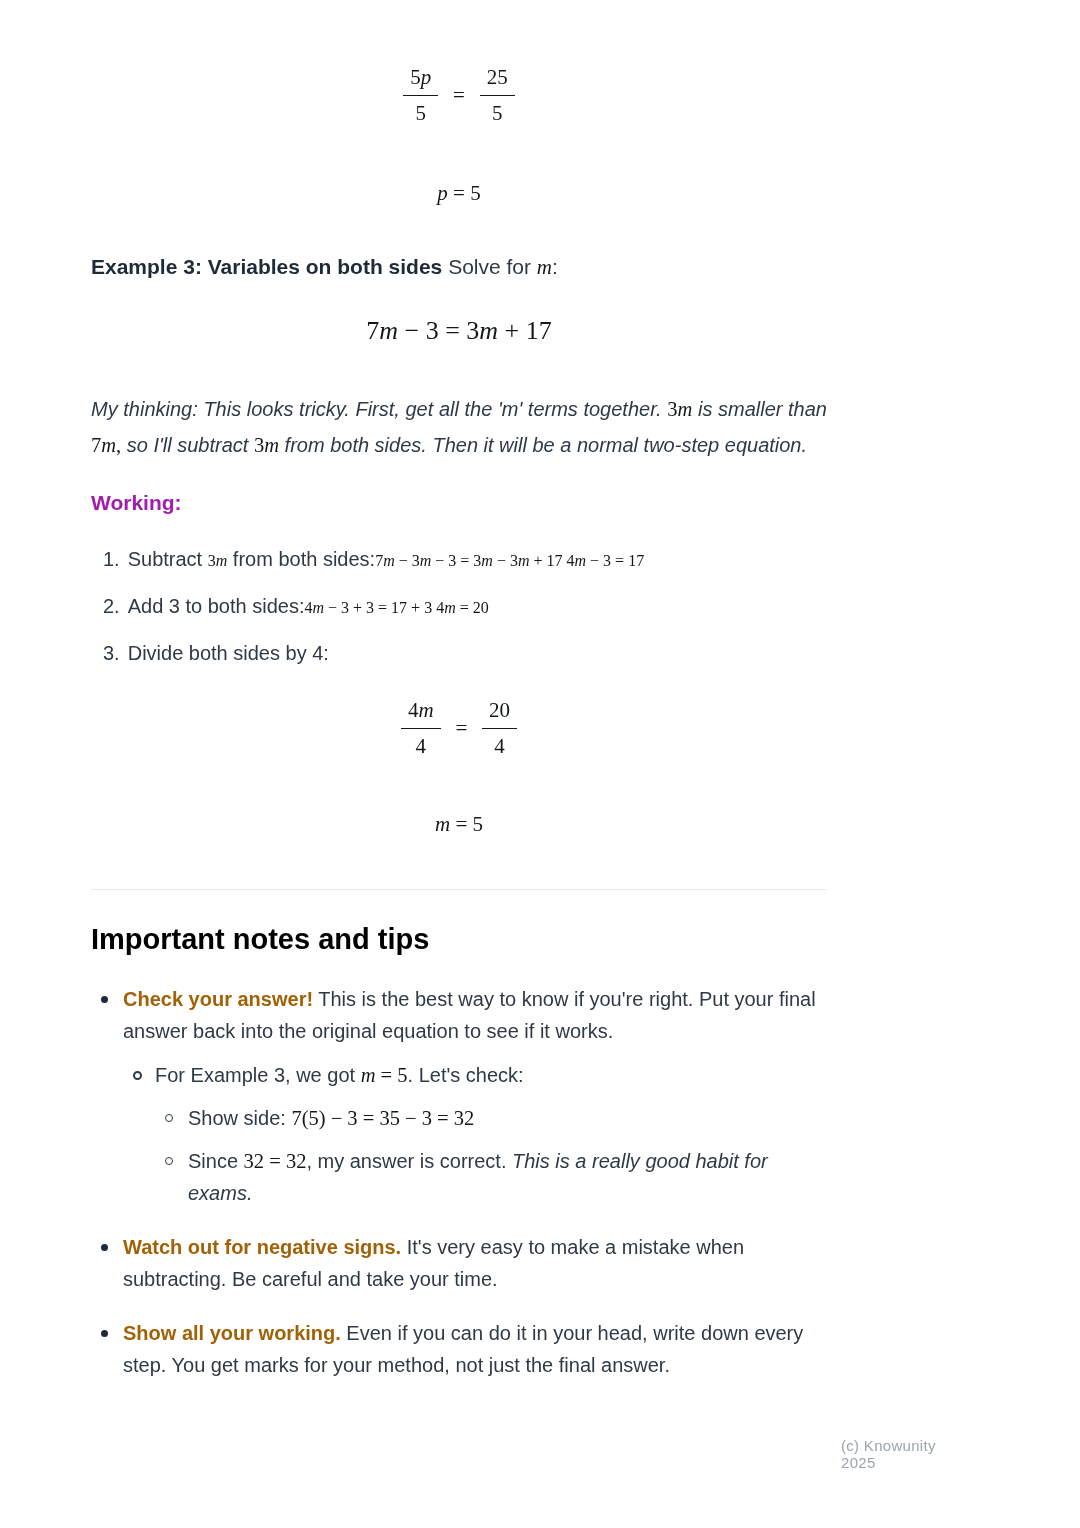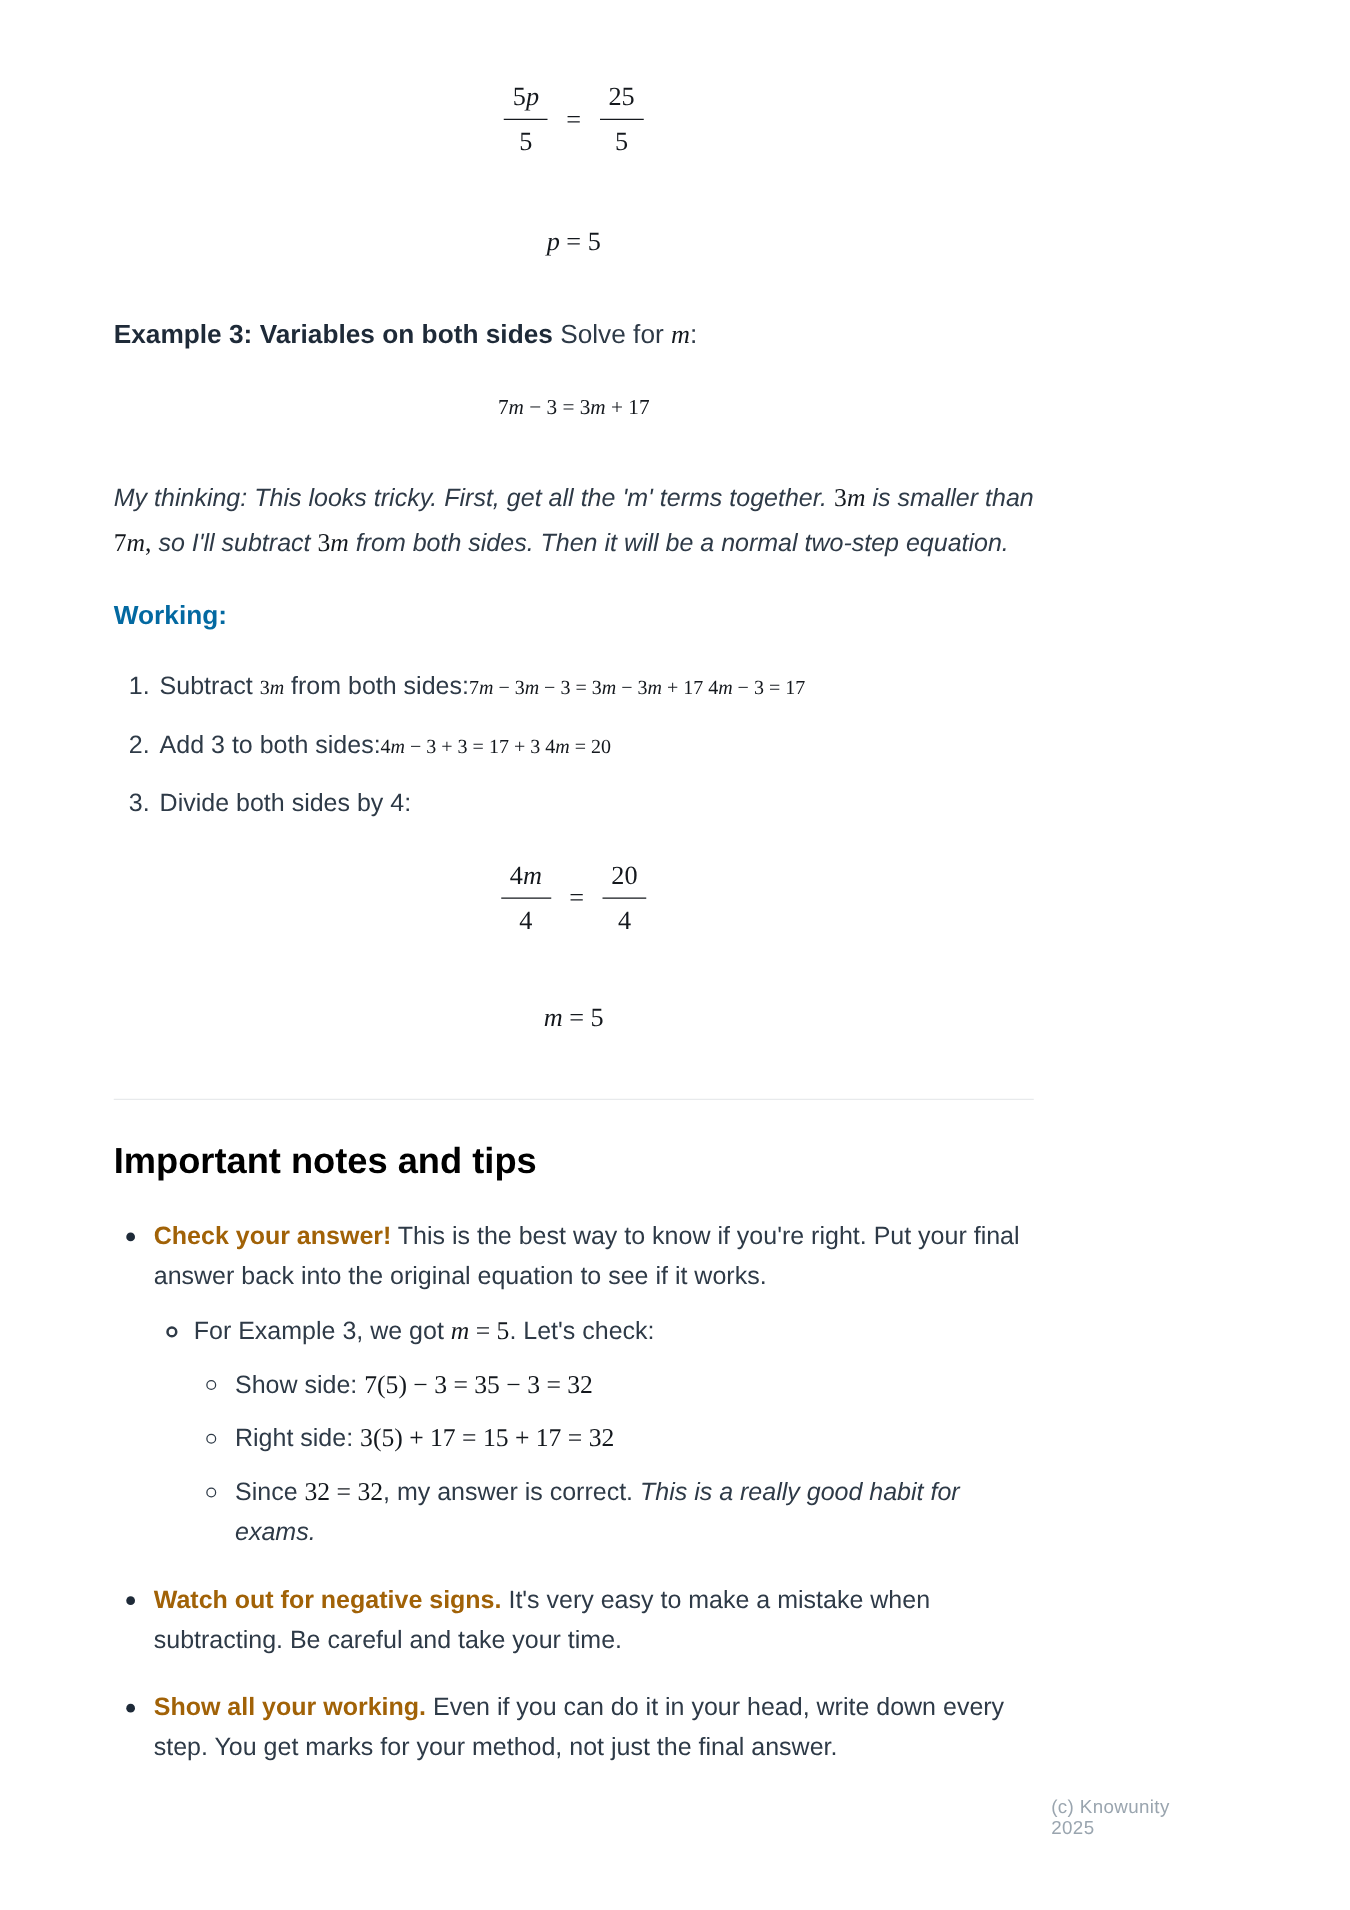--- a/index.html
+++ b/index.html
@@ -26,27 +26,27 @@
   .eqsign { display:inline-block; margin:0 9px; vertical-align:middle;
             font-family:"Liberation Serif", serif; color:#14181d; }
 
   .eq-block-1 { margin-top:64px; }
   .result-1 { margin-top:54px; font-size:21px; }
 
   .ex-heading { margin-top:46px; font-size:21px; line-height:30px; color:#2e3a47; }
   .ex-heading b { color:#1e2a38; }
   .ex-heading .math { font-size:21px; }
 
-  .eq-line { margin-top:33px; font-size:17px; }
+  .eq-line { margin-top:33px; font-size:26px; }
 
   .thinking { margin-top:45px; font-size:20px; line-height:36px;
               text-align:justify; font-style:italic; color:#2e3a47; }
   .thinking .math { font-style:normal; font-size:20.5px; }
 
-  .working-label { margin-top:26px; font-size:21px; font-weight:bold; color:#0369a1; line-height:28px; }
+  .working-label { margin-top:26px; font-size:21px; font-weight:bold; color:#a21caf; line-height:28px; }
 
   .olist { margin-top:28px; }
   .oli { display:flex; font-size:20px; line-height:28px; margin-bottom:17px; padding-left:12px; }
   .oli .n { flex:none; margin-right:8px; }
   .oli .math { font-size:16px; }
 
   .eq-block-2 { margin-top:30px; }
   .result-2 { margin-top:52px; font-size:21px; }
 
   .divider { margin-top:52px; border:none; border-top:1.5px solid #e8eaec; width:736px; }
@@ -155,24 +155,20 @@
       <div class="row l2">
         <span class="circ"></span>
         <span class="txt"><span>For Example 3, we got </span><span class="math"><i>m</i> = 5</span><span>. Let's check:</span></span>
       </div>
 
       <div class="row l3">
         <span class="circ small"></span>
         <span class="txt"><span>Show side: </span><span class="math">7(5) − 3 = 35 − 3 = 32</span></span>
       </div>
 
-      <div class="row l3">
-        <span class="circ small"></span>
-        <span class="txt"><span>Right side: </span><span class="math">3(5) + 17 = 15 + 17 = 32</span></span>
-      </div>
 
       <div class="row l3">
         <span class="circ small"></span>
         <span class="txt"><span>Since </span><span class="math">32 = 32</span><span>, my answer is correct. </span><span class="em">This is a really good habit for exams.</span></span>
       </div>
 
       <div class="row l1 spaced">
         <span class="dot"></span>
         <span class="txt"><b>Watch out for negative signs.</b><span> It's very easy to make a mistake when subtracting. Be careful and take your time.</span></span>
       </div>

